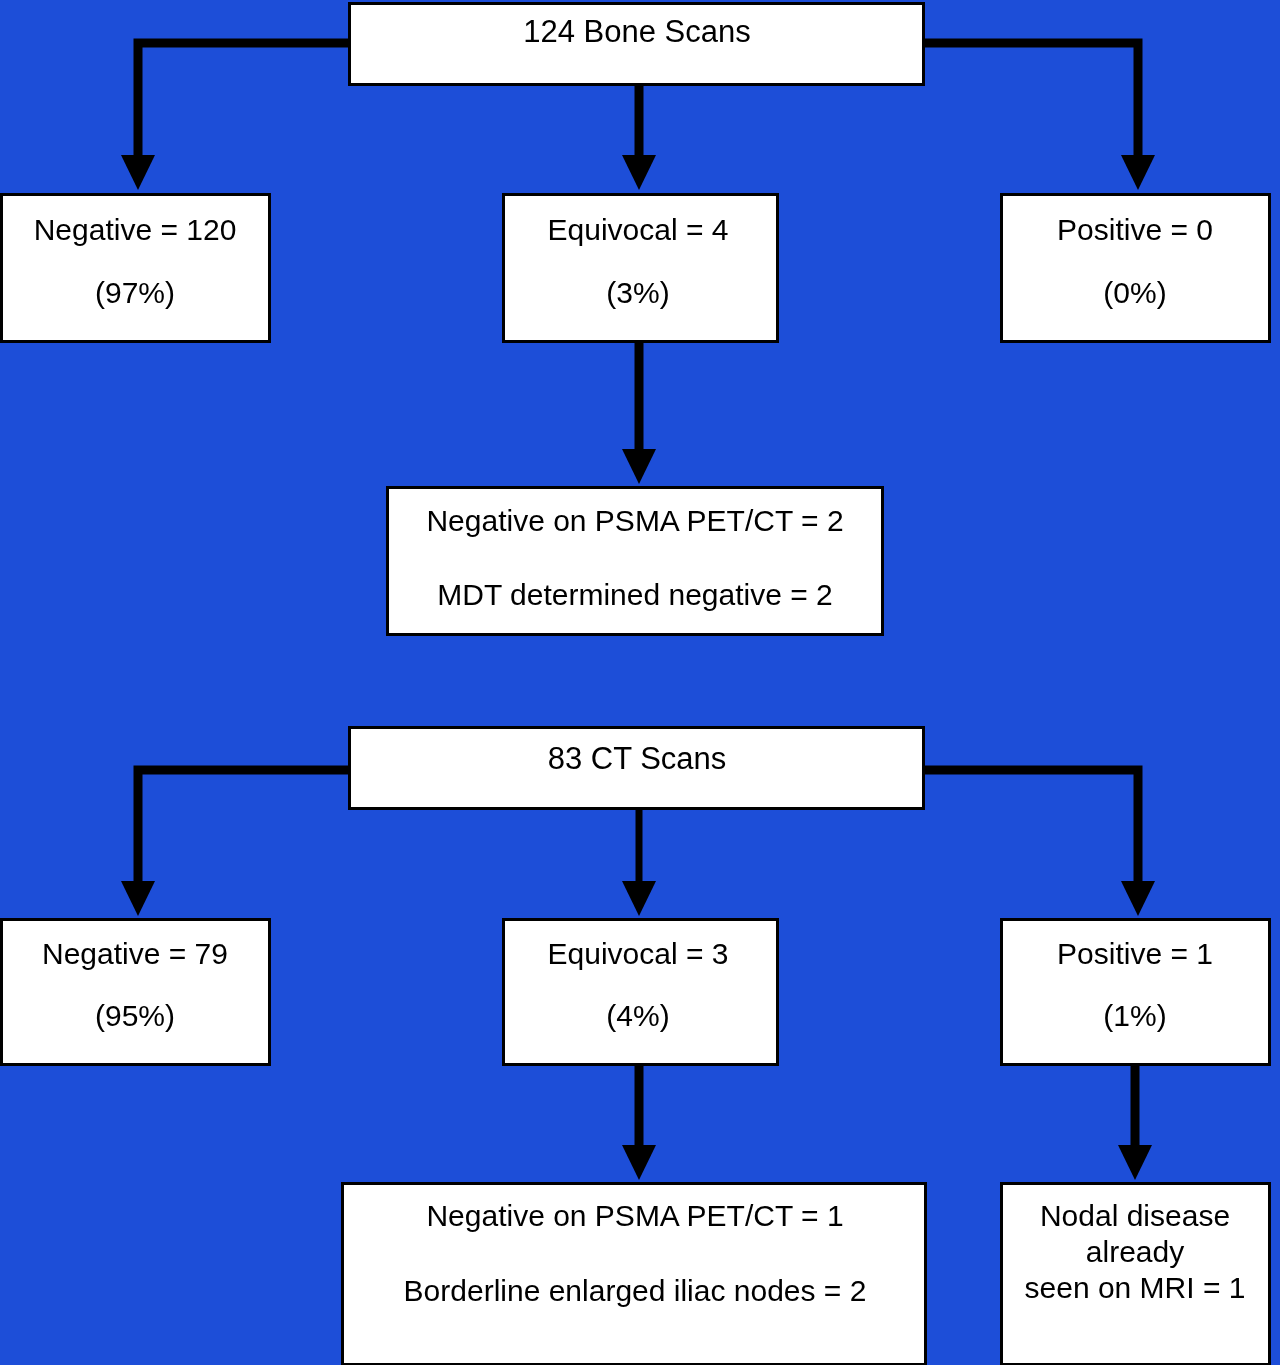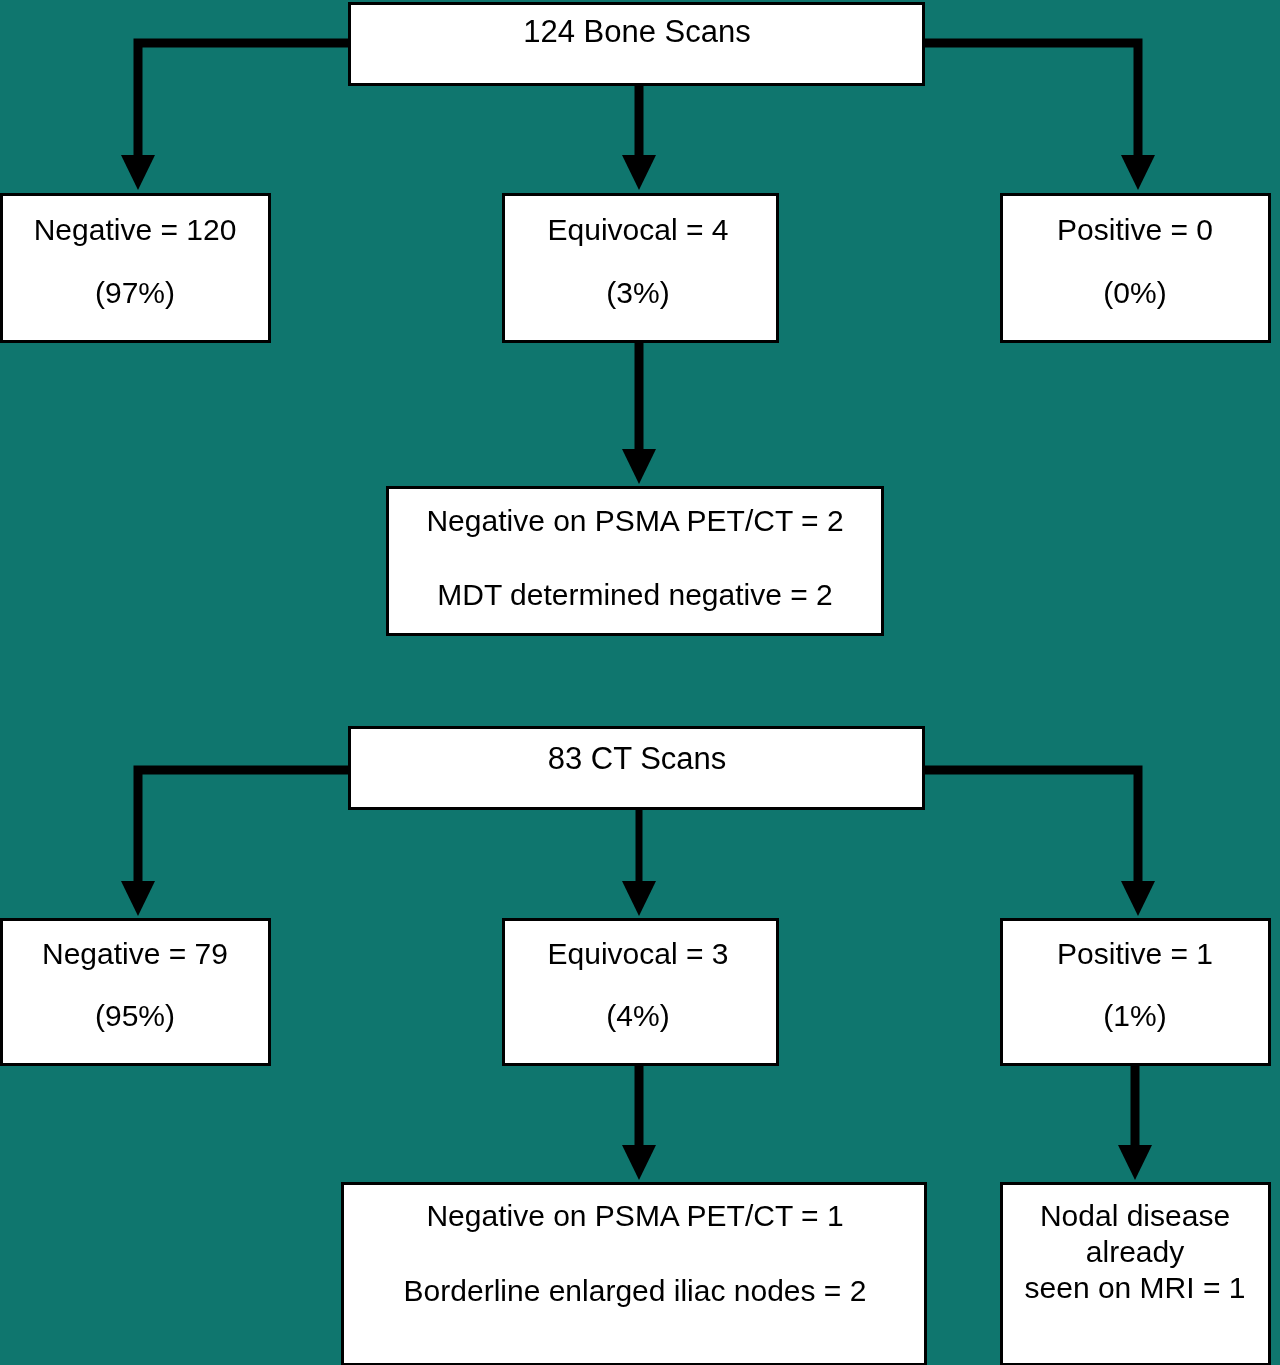--- a/index.html
+++ b/index.html
@@ -9,21 +9,21 @@
     background: #ffffff;
   }
   body {
     font-family: "Liberation Sans", sans-serif;
   }
   #flow-root {
     position: relative;
     width: 1280px;
     height: 1365px;
     overflow: hidden;
-    background: #0f766e;
+    background: #1d4ed8;
   }
   svg.flow-canvas {
     position: absolute;
     top: 0;
     left: 0;
     width: 1280px;
     height: 1365px;
     display: block;
   }
   .node-box {

